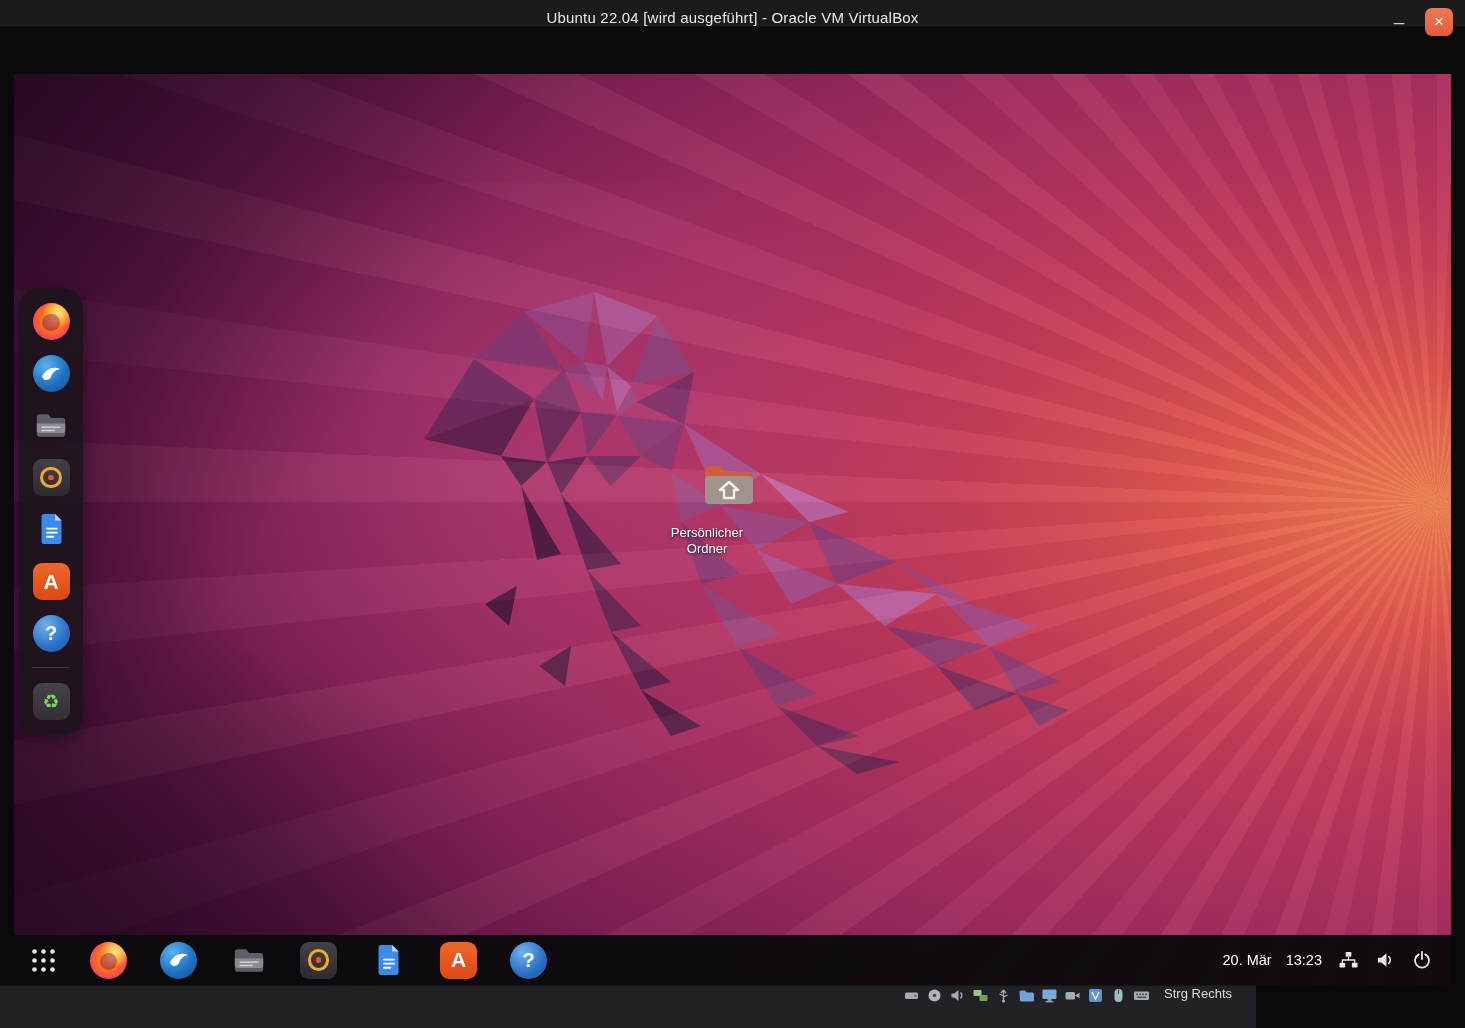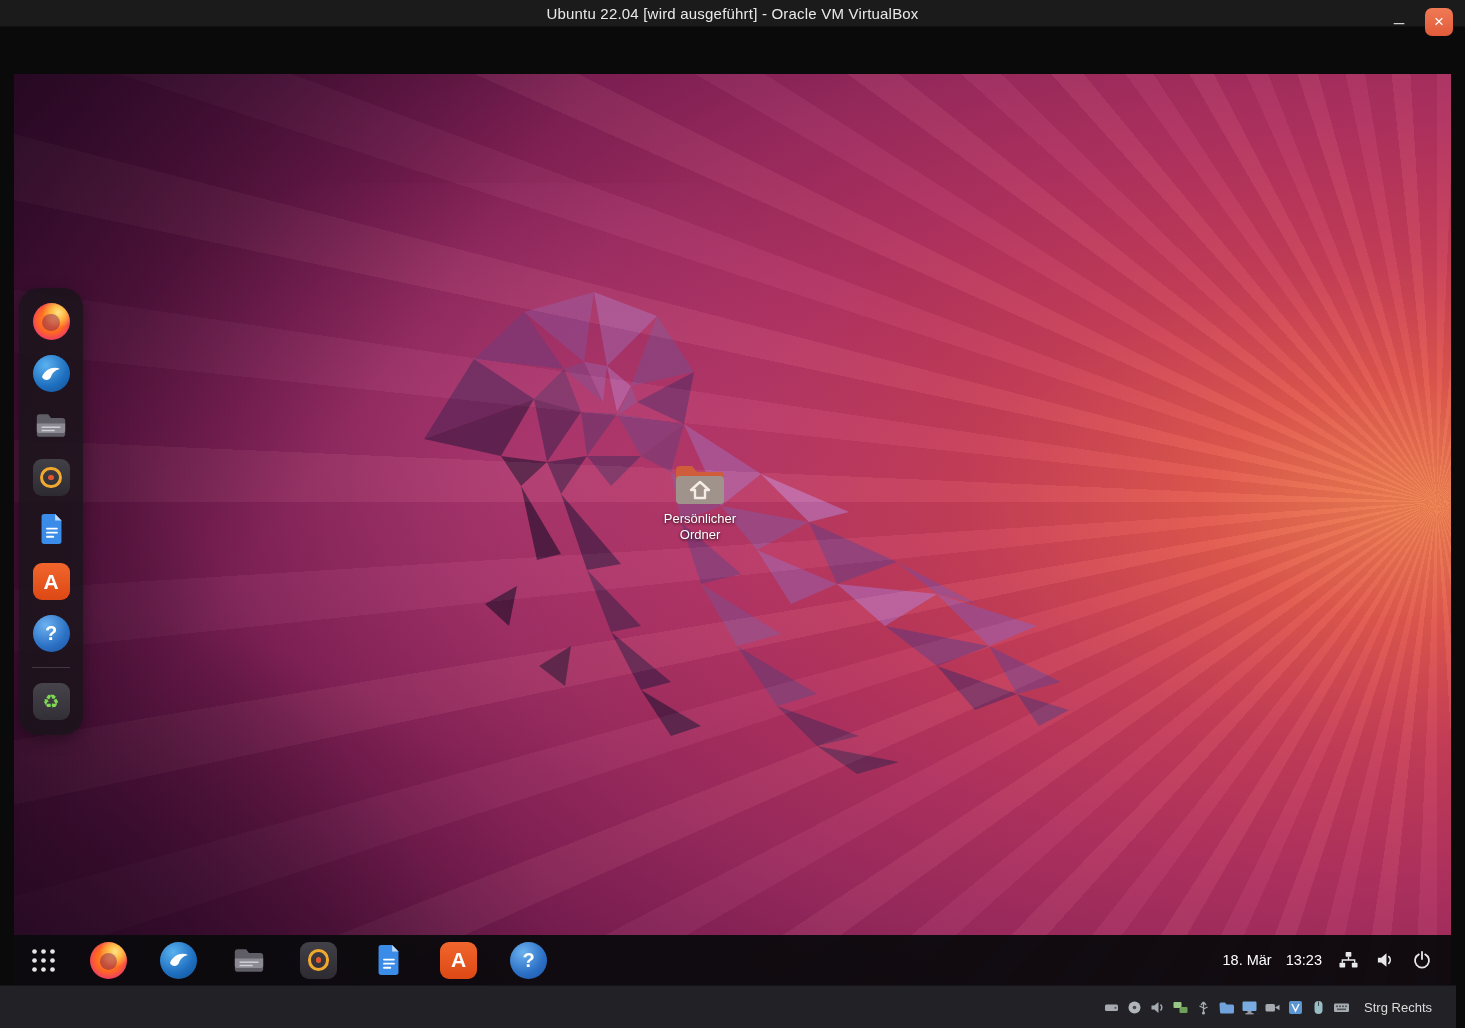--- a/index.html
+++ b/index.html
@@ -3,21 +3,21 @@
 <meta charset="utf-8">
 <style>
   * { margin:0; padding:0; box-sizing:border-box; user-select:none; }
   html,body { width:1465px; height:1028px; overflow:hidden; background:#000; }
   body { font-family:"Liberation Sans", sans-serif; cursor:default; }
 
   .vbox-window { position:relative; width:1465px; height:1028px; background:#0a0a0a; }
 
   
   .titlebar { position:absolute; top:0; left:0; right:0; height:27px; background:#1b1b1b;
-              display:flex; align-items:center; justify-content:center; border-bottom:1px solid #111; }
+              display:flex; align-items:flex-end; justify-content:center; border-bottom:1px solid #111; }
   .titlebar .title { color:#e9e9e9; font-size:15px; letter-spacing:.2px; }
   .win-controls { position:absolute; right:12px; top:8px; display:flex; gap:12px; align-items:center; }
   .btn-min { width:28px; height:28px; background:transparent; border:none; color:#cfcfcf;
              font-size:19px; line-height:26px; border-radius:6px; }
   .btn-close { width:28px; height:28px; border:none; border-radius:7px; background:linear-gradient(180deg,#ef7a55,#e25b3a);
                color:#fff; font-size:17px; line-height:26px; }
 
   
   .menubar { position:absolute; top:45px; left:0; right:0; height:29px; background:#2d2d2d;
              display:flex; align-items:center; padding-left:10px; }
@@ -70,35 +70,35 @@
 
   .ic-appcenter { border-radius:9px; background:linear-gradient(180deg,#f1662d,#dd4814);
       color:#fff; font-weight:bold; font-size:21px; }
   .ic-help { border-radius:50%; background:radial-gradient(circle at 35% 28%, #6cb2f0, #2b6fc4 60%, #1d55a2 100%);
       color:#fff; font-weight:bold; font-size:20px; }
   .ic-trash { border-radius:9px; background:linear-gradient(180deg,#46444a,#323036);
       color:#7ed956; font-size:19px; }
 
   
   .desktop-icon { position:absolute; left:631px; top:388px; width:110px;
-      display:flex; flex-direction:column; align-items:center; gap:5px; }
+      display:flex; flex-direction:column; align-items:flex-end; gap:19px; }
   .desktop-icon .label { color:#fff; font-size:13px; line-height:1.25; text-align:center;
       text-shadow:0 1px 3px rgba(0,0,0,0.8); max-width:96px; }
 
   
   .panel { position:absolute; left:0; right:0; bottom:0; height:50px; background:rgba(11,10,14,0.96);
       display:flex; align-items:center; }
   .panel-left { display:flex; align-items:center; gap:33px; padding-left:16px; }
   .panel-right { margin-left:auto; display:flex; align-items:center; gap:15px; padding-right:18px; }
   .clock { color:#fff; font-size:14.5px; display:flex; gap:14px; }
   .sys-icon { display:flex; align-items:center; justify-content:center; width:22px; height:22px; }
 
   
-  .statusbar { position:absolute; top:985px; left:0; width:1456px; height:43px; background:#222226;
-      display:flex; align-items:center; justify-content:flex-end; gap:5px; padding-right:24px;
+  .statusbar { position:absolute; top:985px; left:0; width:1256px; height:43px; background:#222226;
+      display:flex; justify-content:flex-end; gap:5px; padding-right:24px;
       border-top:1px solid #151518; }
   .dev-icon { width:18px; height:18px; display:flex; align-items:center; justify-content:center; opacity:.95; }
   .host-key { color:#dcdcdc; font-size:13px; margin-left:9px; }
 </style>
 </head>
 <body>
 
 <div class="vbox-window">
 
   <div class="titlebar">
@@ -271,21 +271,21 @@
           <span>A</span>
         </div>
 
         <div class="app-icon ic-help">
           <span>?</span>
         </div>
       </div>
 
       <div class="panel-right">
         <div class="clock">
-          <span>18. Mär</span>
+          <span>20. Mär</span>
           <span>13:23</span>
         </div>
         <div class="sys-icon">
           <svg width="19" height="18" viewBox="0 0 20 18">
             <g fill="#e8e8e8">
               <rect x="7" y="0.5" width="6" height="5" rx="0.8"></rect>
               <rect x="0.5" y="12" width="6" height="5" rx="0.8"></rect>
               <rect x="13.5" y="12" width="6" height="5" rx="0.8"></rect>
             </g>
             <path d="M10 5.5 v3.5 M3.5 12 v-3 h13 v3" stroke="#e8e8e8" stroke-width="1.4" fill="none"></path>

